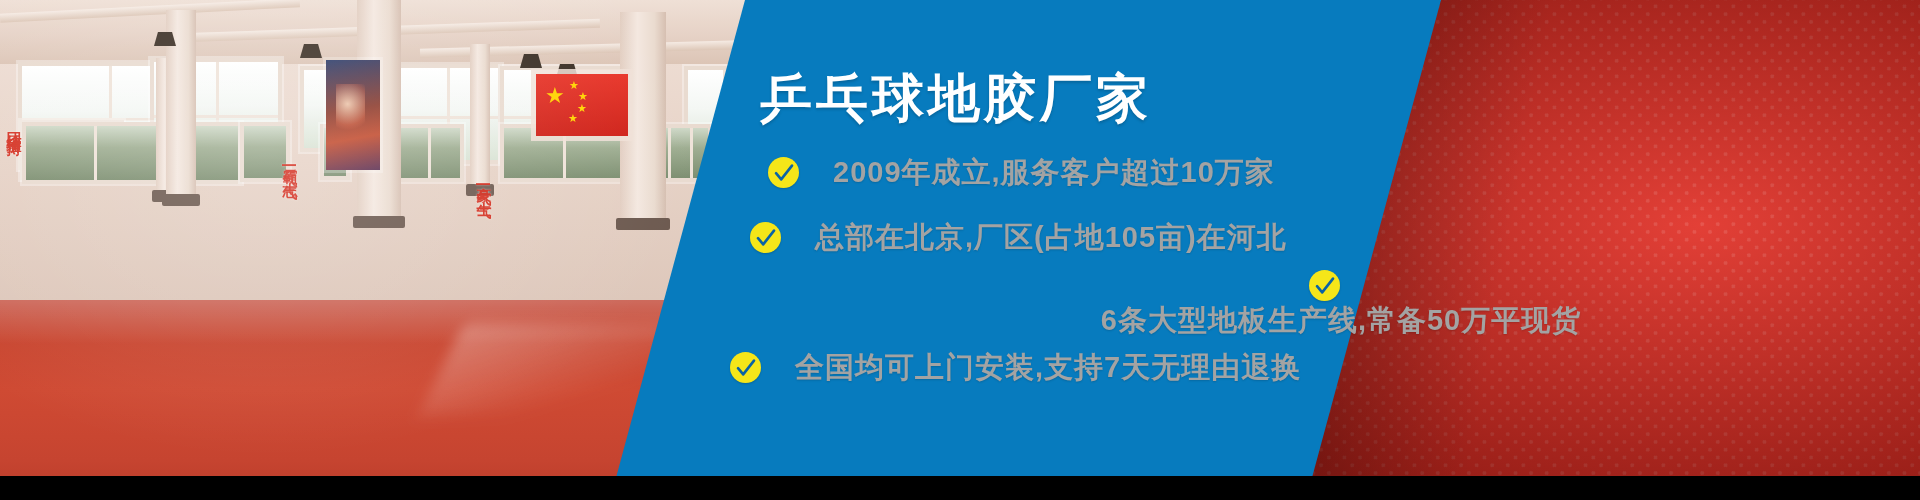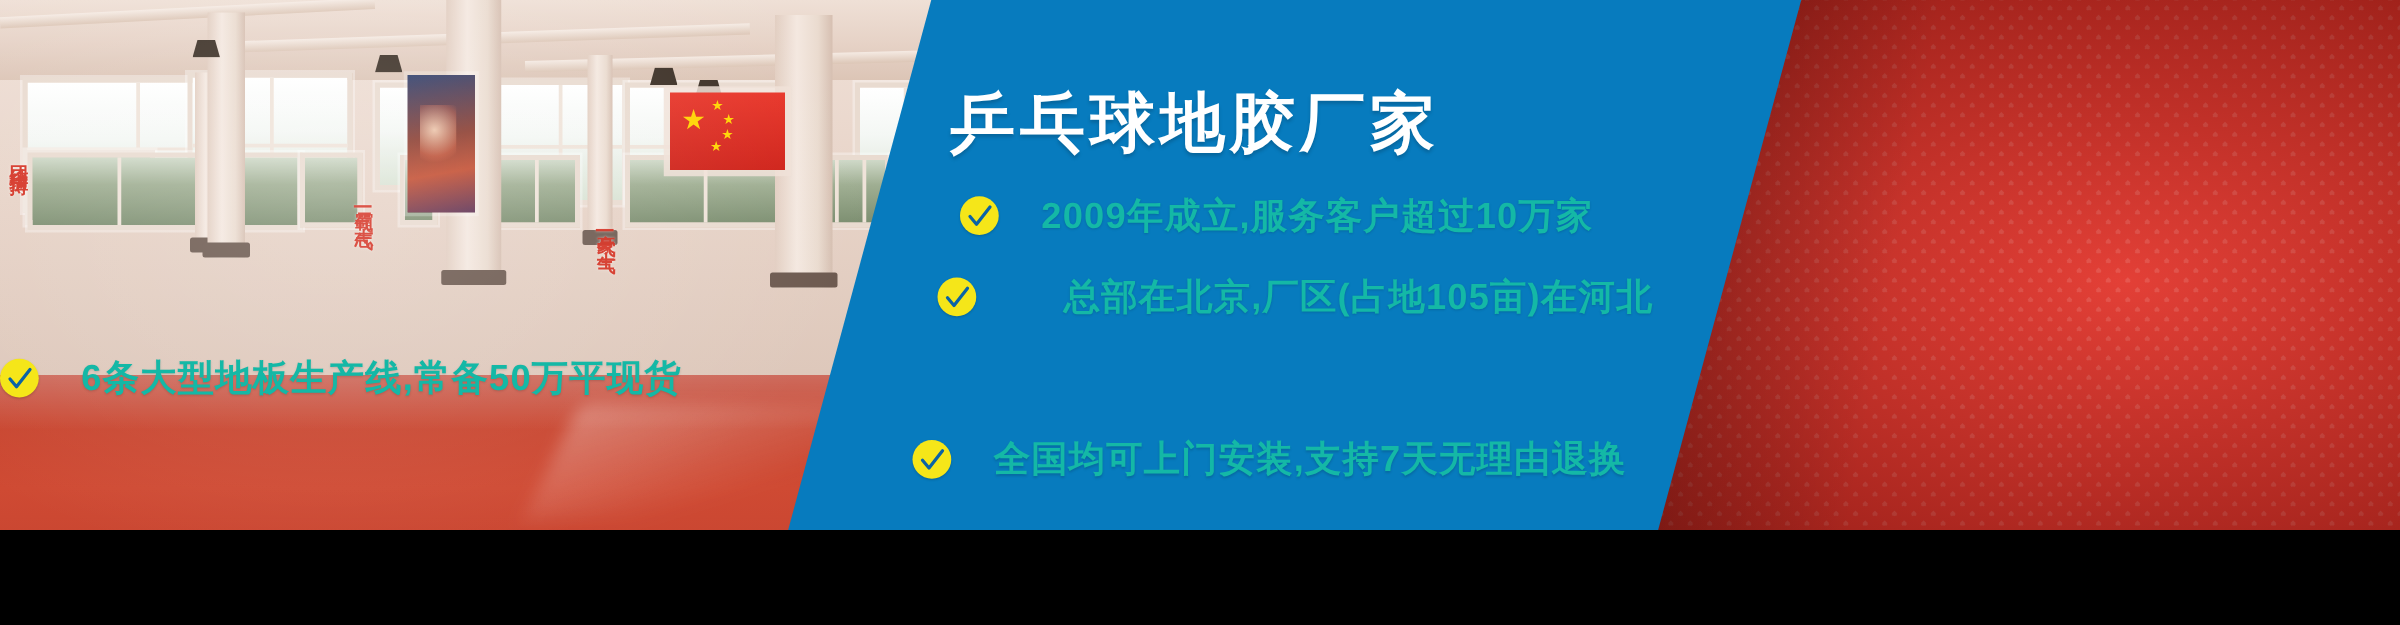--- a/index.html
+++ b/index.html
@@ -3,21 +3,21 @@
 <meta charset="utf-8">
 <style>
   html, body {
     margin: 0;
     padding: 0;
     background: #000;
   }
   #banner {
     position: relative;
     width: 1920px;
-    height: 424px;
+    height: 476px;
     overflow: hidden;
     font-family: "Liberation Sans", "DejaVu Sans", sans-serif;
     background: #0b0b0b;
   }
 
   
   .photo-left {
     position: absolute;
     left: 0; top: 0;
     width: 760px; height: 500px;
@@ -198,21 +198,21 @@
     flex: 0 0 auto;
     width: 31px; height: 31px;
     border-radius: 50%;
     background: #f5e619;
     position: relative;
     box-shadow: 0 1px 2px rgba(0,0,0,.18);
   }
   .bullet .check-icon svg { display:block; }
   .bullet .bullet-text {
     margin-left: 34px;
-    color: #14b8a6;
+    color: #a3a3a3;
     font-size: 29px;
     font-weight: 700;
     letter-spacing: 1px;
     white-space: nowrap;
     text-shadow: 0 1px 2px rgba(0,0,0,.15);
   }
 </style>
 </head>
 <body>
 
@@ -324,30 +324,30 @@
 
       <div class="bullet" style="padding-left:768px;">
         <span class="check-icon">
           <svg width="31" height="31" viewBox="0 0 31 31" aria-hidden="true">
             <path d="M8 16.2 L13.2 22.4 L24 8.6" fill="none" stroke="#0a63a6" stroke-width="2.6" stroke-linecap="round" stroke-linejoin="round"></path>
           </svg>
         </span>
         <span class="bullet-text">2009年成立,服务客户超过10万家</span>
       </div>
 
-      <div class="bullet" style="padding-left:750px;gap:36px;">
+      <div class="bullet" style="padding-left:750px;">
         <span class="check-icon">
           <svg width="31" height="31" viewBox="0 0 31 31" aria-hidden="true">
             <path d="M8 16.2 L13.2 22.4 L24 8.6" fill="none" stroke="#0a63a6" stroke-width="2.6" stroke-linecap="round" stroke-linejoin="round"></path>
           </svg>
         </span>
         <span class="bullet-text">总部在北京,厂区(占地105亩)在河北</span>
       </div>
 
-      <div class="bullet" style="">
+      <div class="bullet" style="padding-left:728px;flex-direction:column;">
         <span class="check-icon">
           <svg width="31" height="31" viewBox="0 0 31 31" aria-hidden="true">
             <path d="M8 16.2 L13.2 22.4 L24 8.6" fill="none" stroke="#0a63a6" stroke-width="2.6" stroke-linecap="round" stroke-linejoin="round"></path>
           </svg>
         </span>
         <span class="bullet-text">6条大型地板生产线,常备50万平现货</span>
       </div>
 
       <div class="bullet" style="padding-left:706px;margin-left:24px;">
         <span class="check-icon">

